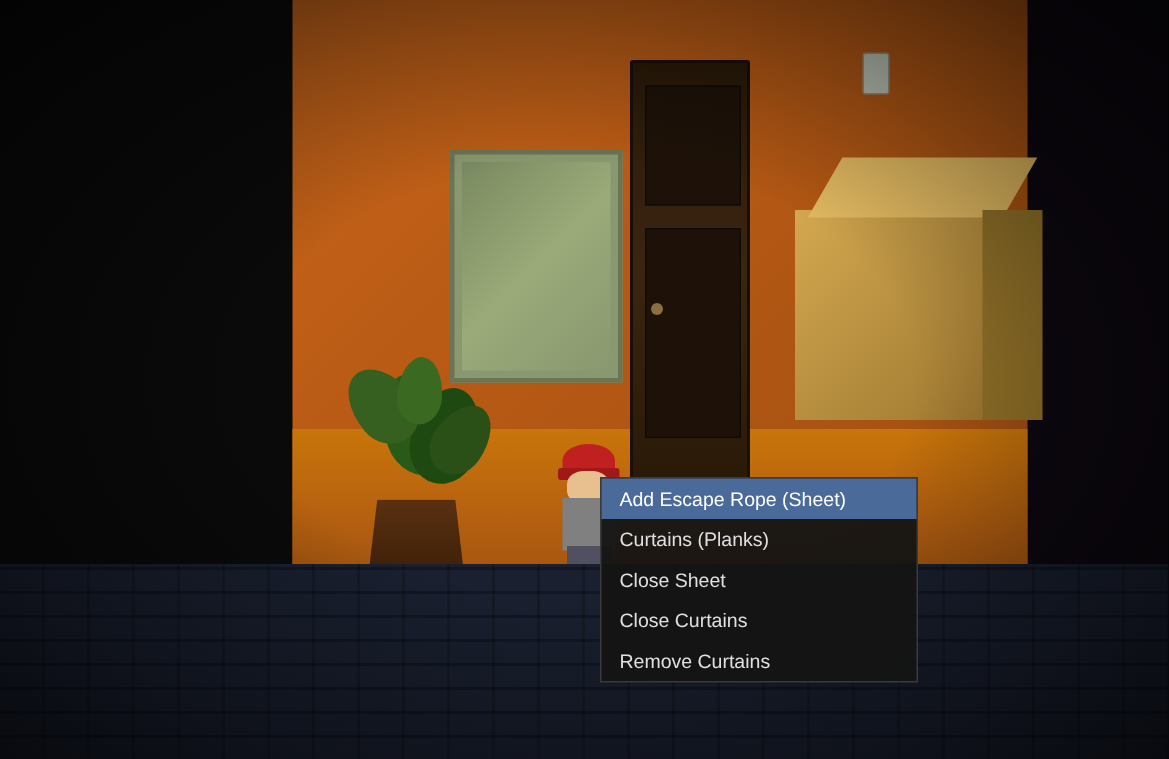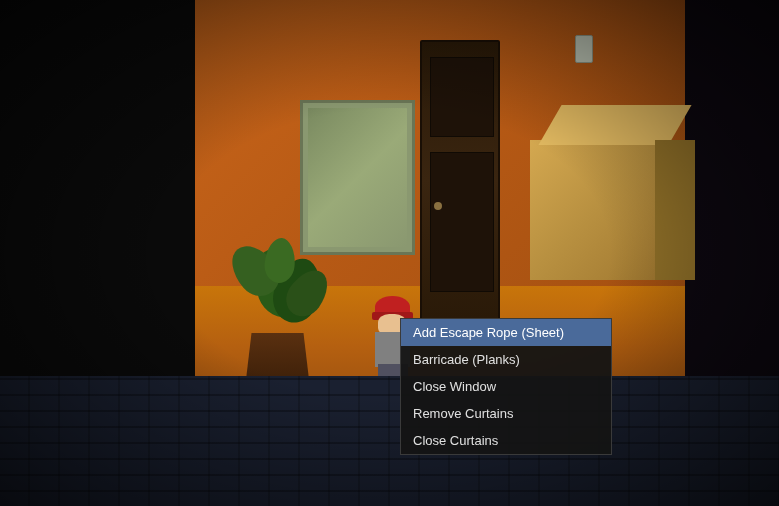--- a/index.html
+++ b/index.html
@@ -388,19 +388,19 @@
   </div>
 
   <div class="weapon"></div>
 
   <div class="brick-overlay"></div>
 
   <div class="vignette"></div>
 
   <div class="context-menu">
     <div class="menu-item highlighted">Add Escape Rope (Sheet)</div>
-    <div class="menu-item">Barricade (Planks)</div>
-    <div class="menu-item">Close Window</div>
+    <div class="menu-item">Curtains (Planks)</div>
+    <div class="menu-item">Close Sheet</div>
+    <div class="menu-item">Close Curtains</div>
     <div class="menu-item">Remove Curtains</div>
-    <div class="menu-item">Close Curtains</div>
   </div>
 
 </div>
 
 </body></html>

